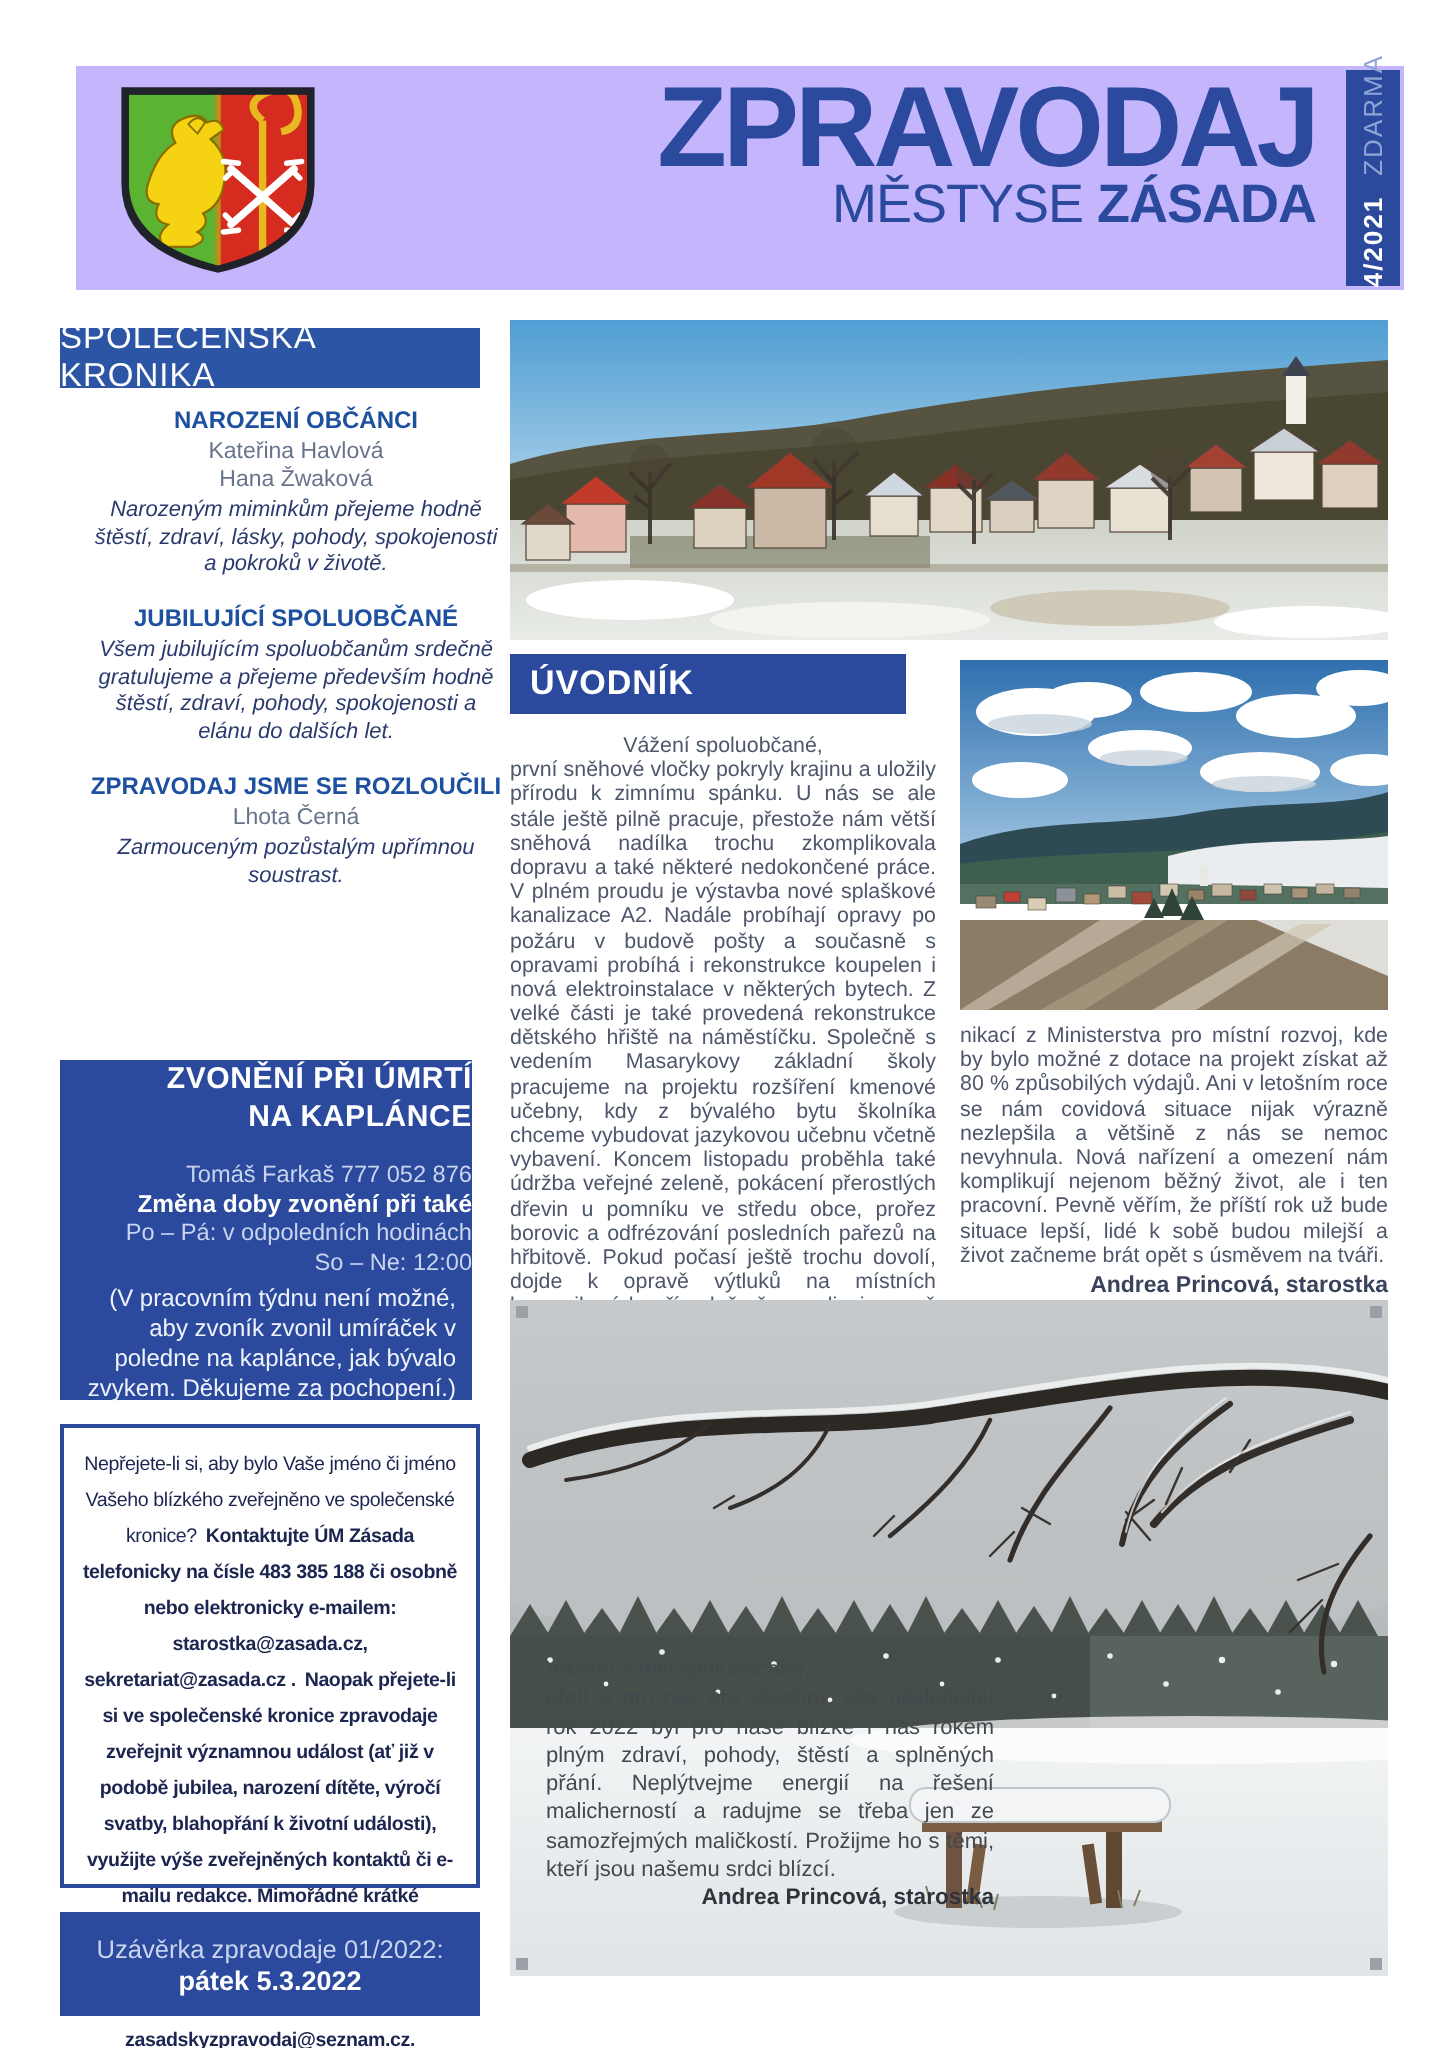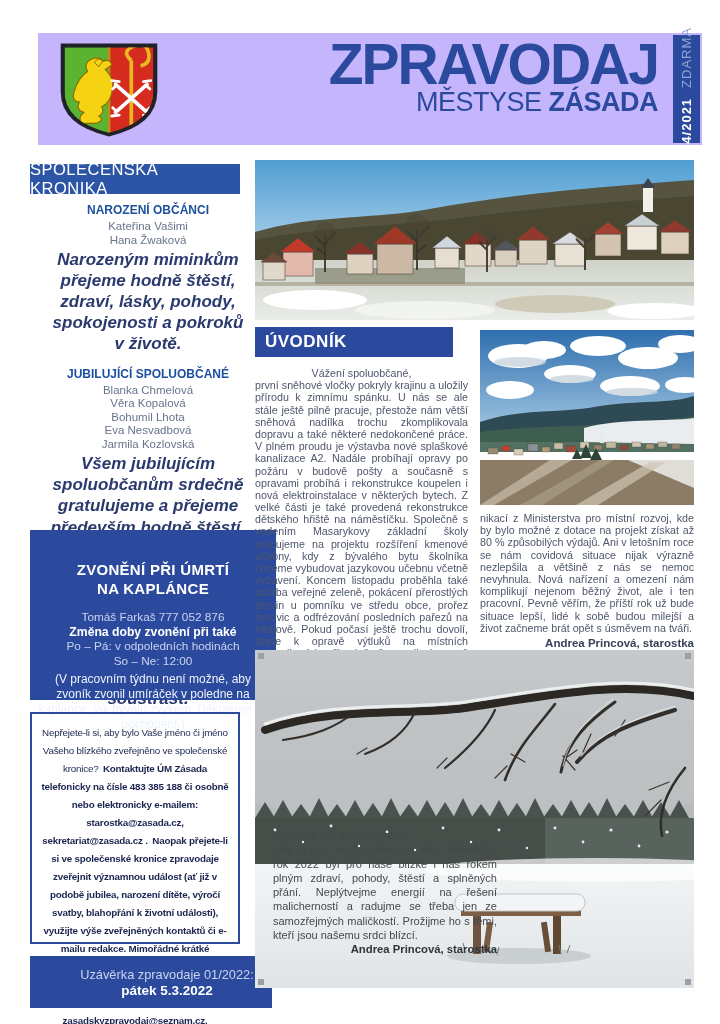--- a/index.html
+++ b/index.html
@@ -23,38 +23,38 @@
 
   
   .kron-band{position:absolute;left:30px;top:164px;width:210px;height:30px;background:#2c56a5;
              color:#fff;display:flex;align-items:center;justify-content:center;
              font-size:16.5px;letter-spacing:.5px;font-weight:500;}
   .kron-body{position:absolute;left:30px;top:197px;width:210px;text-align:center;margin-left:13px;}
   .kron-sec{margin-top:12px;}
   .kron-sec:first-child{margin-top:6px;}
   .kron-h{color:#1e50a0;font-weight:700;font-size:12px;margin-bottom:3px;}
   .kron-names{color:#68748c;font-size:11.5px;line-height:1.18;white-space:pre-line;}
-  .kron-note{color:#2a3a6e;font-style:italic;font-weight:700;font-size:17px;line-height:1.24;
+  .kron-note{color:#2a3a6e;font-style:italic;font-weight:400;font-size:11px;line-height:1.24;
              margin-top:2px;padding:0 3px;}
 
-  .zvoneni{position:absolute;left:30px;top:530px;width:246px;height:170px;background:#2b4a9e;
-           color:#fff;text-align:center;padding-top:31px;box-sizing:border-box;}
+  .zvoneni{position:absolute;left:30px;top:530px;width:206px;height:170px;background:#2b4a9e;
+           color:#fff;text-align:right;padding-top:1px;box-sizing:border-box;}
   .zv-title{font-weight:800;font-size:15px;line-height:1.25;letter-spacing:.3px;white-space:pre-line;}
   .zv-contact{margin-top:11px;color:#c9d4ee;font-size:11.8px;}
   .zv-bold{font-weight:700;font-size:12.2px;margin-top:1px;}
   .zv-times{color:#c9d4ee;font-size:11.8px;line-height:1.3;white-space:pre-line;}
   .zv-note{font-size:12px;line-height:1.26;margin-top:3px;color:#eef2fb;padding:0 8px;}
 
   .notice{position:absolute;left:30px;top:712px;width:210px;height:232px;border:2px solid #2b4a9e;
           box-sizing:border-box;padding:8px 6px;text-align:center;color:#1b2550;}
   .notice .q{font-size:9.8px;font-weight:400;line-height:1.42;letter-spacing:-.2px;}
   .notice .a{font-size:9.8px;font-weight:700;line-height:1.42;letter-spacing:-.2px;}
 
   .deadline{position:absolute;left:30px;top:956px;width:210px;height:52px;background:#2b4a9e;
-            display:flex;flex-direction:column;align-items:center;justify-content:center;padding-left:32px;}
+            display:flex;flex-direction:column;align-items:center;justify-content:center;}
   .deadline .d1{color:#c9d4ee;font-size:12.8px;}
   .deadline .d2{color:#ffffff;font-weight:700;font-size:13.5px;margin-top:1px;}
 
   
   .photo{position:absolute;}
   .photo svg{display:block;}
   .photo-top{left:255px;top:160px;width:439px;height:160px;}
   .photo-small{left:480px;top:330px;width:214px;height:175px;}
   .photo-big{left:255px;top:650px;width:439px;height:338px;}
 
@@ -121,31 +121,26 @@
         <span class="issue">04/2021</span><span class="zdarma">ZDARMA</span>
       </div>
     </div>
   </header>
 
   <div class="kron-band">SPOLEČENSKÁ KRONIKA</div>
 
   <div class="kron-body">
     <div class="kron-sec">
       <div class="kron-h">NAROZENÍ OBČÁNCI</div>
-      <div class="kron-names">Kateřina Vašimi
+      <div class="kron-names">Kateřina Havlová
 Hana Žwaková</div>
       <div class="kron-note">Narozeným miminkům přejeme hodně štěstí, zdraví, lásky, pohody, spokojenosti a pokroků v životě.</div>
     </div>
     <div class="kron-sec">
       <div class="kron-h">JUBILUJÍCÍ SPOLUOBČANÉ</div>
-      <div class="kron-names">Blanka Chmelová
-Věra Kopalová
-Bohumil Lhota
-Eva Nesvadbová
-Jarmila Kozlovská</div>
       <div class="kron-note">Všem jubilujícím spoluobčanům srdečně gratulujeme a přejeme především hodně štěstí, zdraví, pohody, spokojenosti a elánu do dalších let.</div>
     </div>
     <div class="kron-sec">
       <div class="kron-h">ZPRAVODAJ JSME SE ROZLOUČILI</div>
       <div class="kron-names">Lhota Černá</div>
       <div class="kron-note">Zarmouceným pozůstalým upřímnou soustrast.</div>
     </div>
   </div>
 
   <div class="zvoneni">

